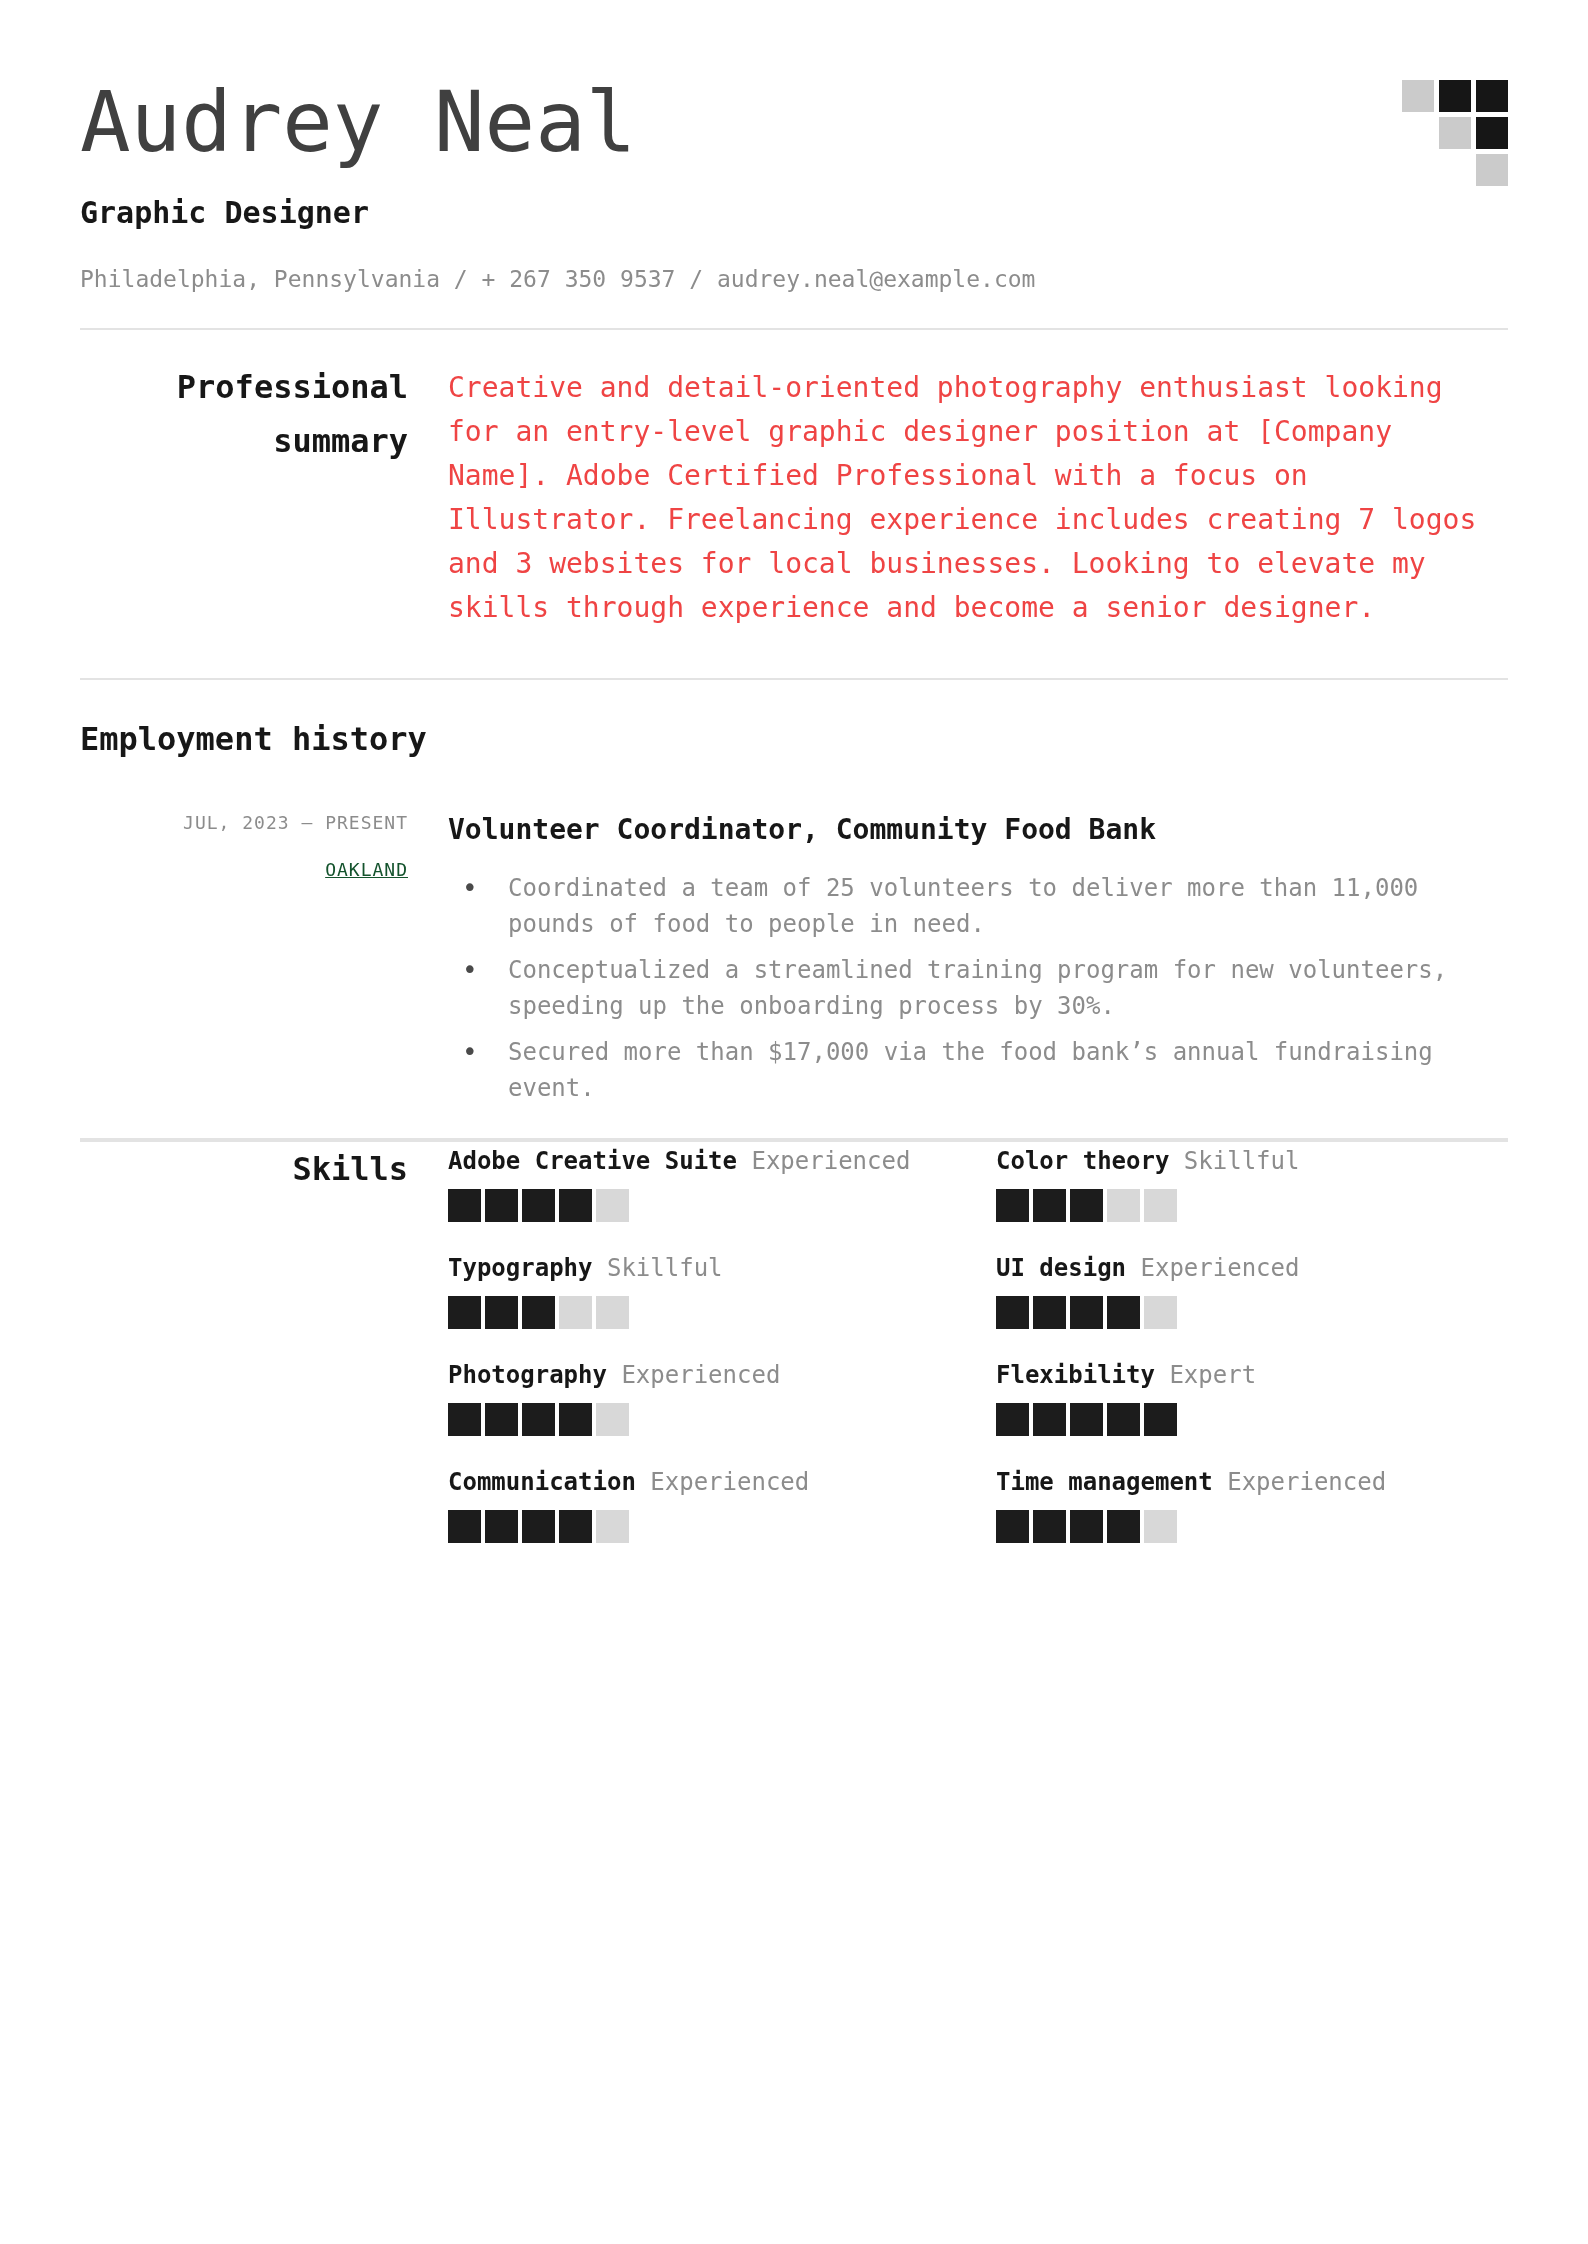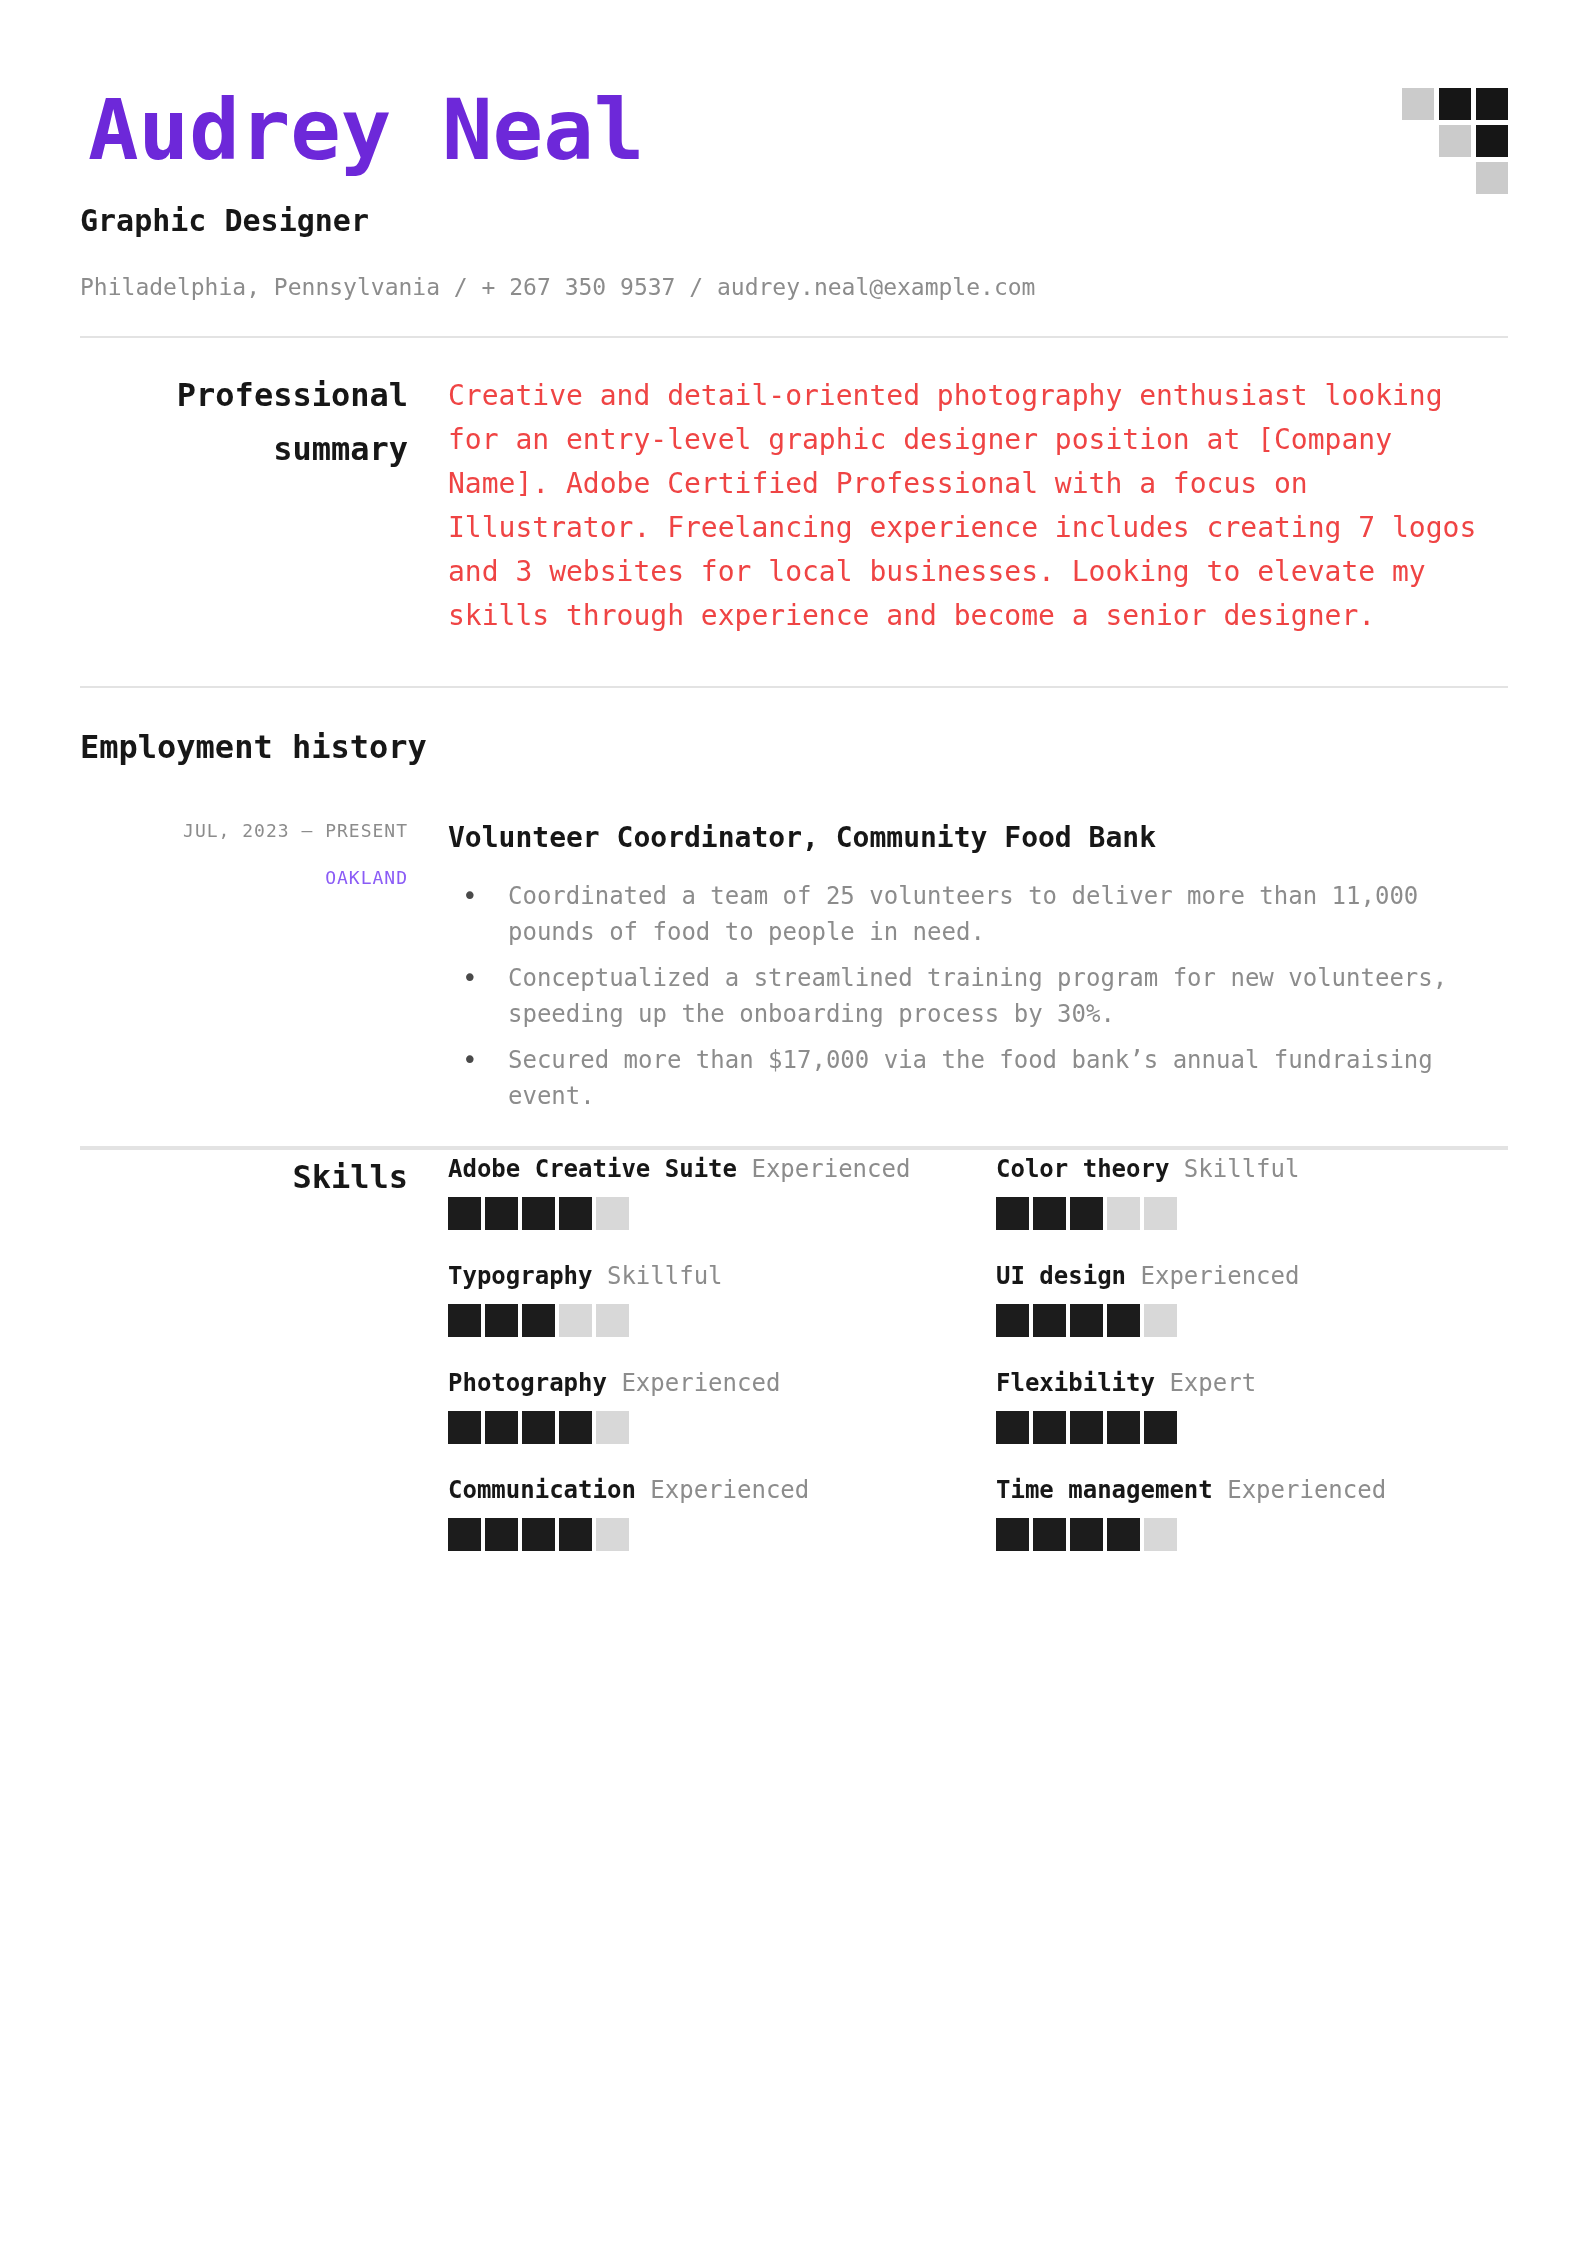--- a/index.html
+++ b/index.html
@@ -7,21 +7,21 @@
   body {
     width:1588px; height:2244px; overflow:hidden;
     background:#ffffff;
     font-family:"DejaVu Sans Mono","Liberation Mono",monospace;
     color:#171717;
     -webkit-font-smoothing:antialiased;
   }
   .page { position:relative; width:1588px; height:2244px; padding:0 80px; }
 
   
-  .name { margin:8px; padding-top:74px; font-size:84px; line-height:1.15; font-weight:bold; color:#6d28d9; }
+  .name { margin:0; padding-top:74px; font-size:84px; line-height:1.15; font-weight:normal; color:#404040; }
   .job-title { margin-top:24px; font-size:30px; font-weight:bold; color:#171717; }
   .contact { margin-top:36px; font-size:23px; color:#8c8c8c; }
 
   
   .logo { position:absolute; top:80px; right:80px; display:grid;
           grid-template-columns:repeat(3,32px); grid-auto-rows:32px; gap:5px; }
   .logo .cell { width:32px; height:32px; }
   .logo .cell.black { background:#161616; }
   .logo .cell.gray  { background:#cbcbcb; }
   .logo .cell.empty { background:transparent; }
@@ -38,21 +38,21 @@
   .section-heading { margin:0; font-size:32px; line-height:1.7; font-weight:bold; color:#171717; }
 
   
   .summary-section { padding:30px 0 48px 0; }
   .summary-text { font-size:28px; line-height:44px; color:#ef4444; padding-top:6px; }
 
   
   .block-section { padding-top:32px; }
   .entry { margin-top:46px; }
   .entry-dates { font-size:18px; letter-spacing:1px; color:#8c8c8c; }
-  .entry-location { margin-top:26px; font-size:18px; letter-spacing:1px; color:#8b5cf6; }
+  .entry-location { margin-top:26px; font-size:18px; letter-spacing:1px; color:#14532d;text-decoration:underline; }
   .entry-title { font-size:28px; font-weight:bold; color:#171717; line-height:1.3; }
 
   ul.bullets { list-style:none; margin:22px 0 0 0; padding:0; }
   ul.bullets li {
     position:relative; padding-left:60px;
     font-size:24px; line-height:36px; color:#8c8c8c;
   }
   ul.bullets li + li { margin-top:10px; }
   ul.bullets li::before {
     content:"•"; position:absolute; left:14px; top:0;

